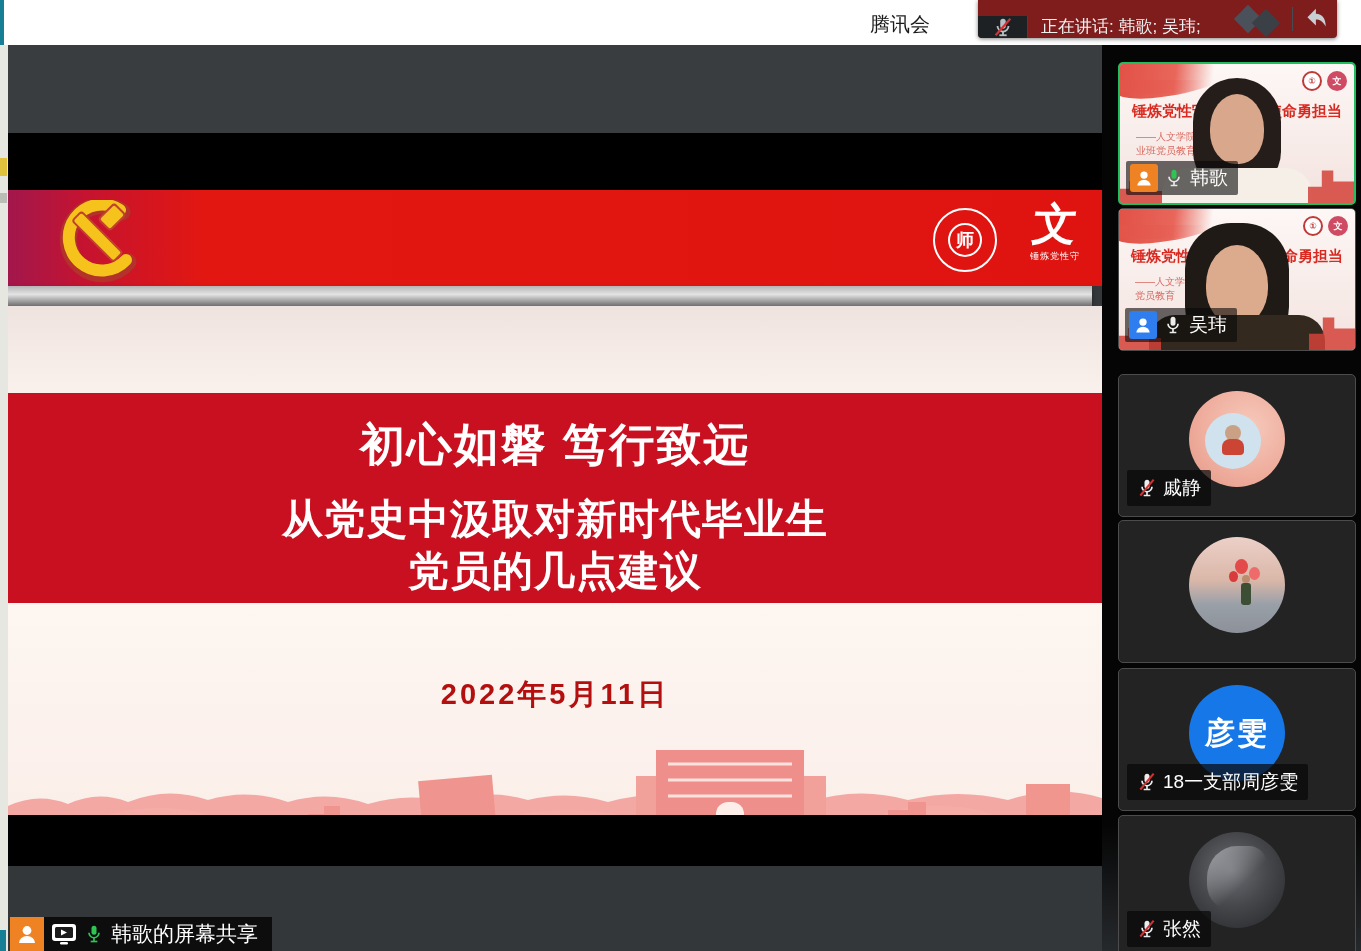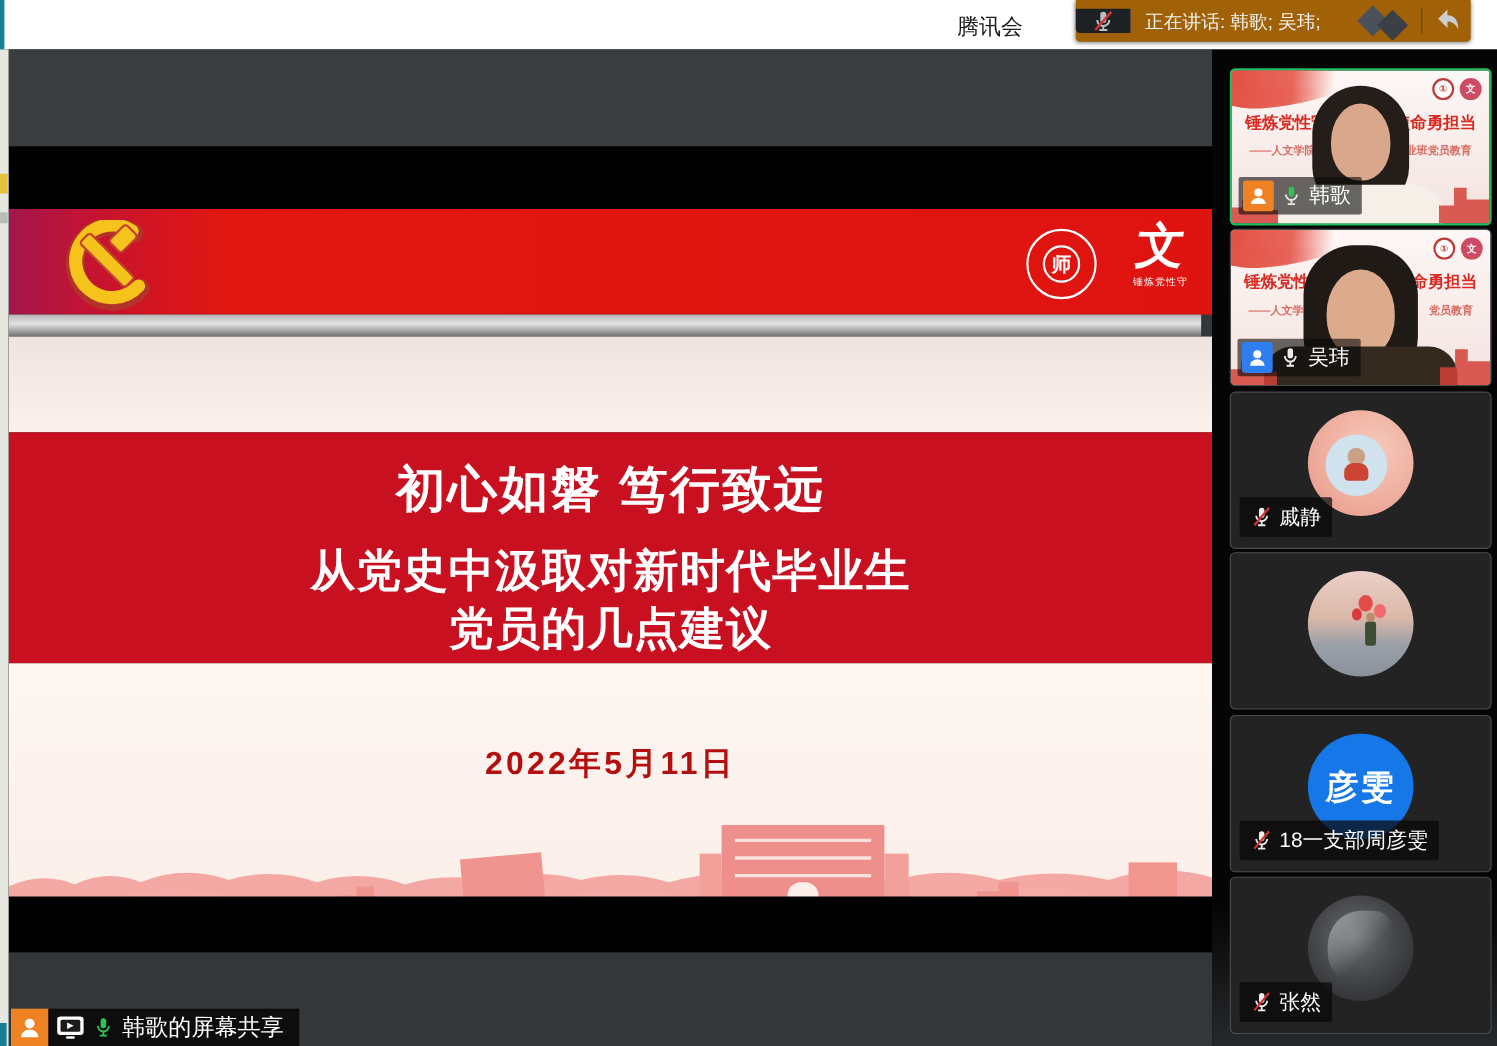--- a/index.html
+++ b/index.html
@@ -5,22 +5,22 @@
   html,body{margin:0;padding:0;background:#000;}
   *{box-sizing:border-box;font-family:"Liberation Sans","DejaVu Sans",sans-serif;}
   #stage{position:relative;width:1361px;height:951px;background:#000;overflow:hidden;}
 
   
   .titlebar{position:absolute;left:0;top:0;width:1361px;height:45px;background:#ffffff;}
   .titlebar-edge{position:absolute;left:0;top:0;width:4px;height:45px;background:#177f95;}
   .titlebar-text{position:absolute;left:870px;top:11px;font-size:20px;color:#1b1b1b;white-space:nowrap;}
 
   
-  .top-overlay{position:absolute;left:978px;top:0;width:359px;height:38px;background:#a16207;
-    border-radius:0 0 4px 4px;display:flex;align-items:center;box-shadow:0 1px 4px rgba(0,0,0,.5);}
+  .top-overlay{position:absolute;left:978px;top:0;width:359px;height:38px;background:#7f1d1d;
+    border-radius:0 0 4px 4px;display:flex;align-items:flex-end;box-shadow:0 1px 4px rgba(0,0,0,.5);}
   .ov-mic{width:50px;background:#1e2124;display:flex;align-items:center;justify-content:center;
     border-right:1px solid #3e4348;border-radius:0 0 0 4px;}
   .ov-label{flex:1;display:flex;align-items:center;padding-left:13px;color:#f2f2f2;font-size:17px;white-space:nowrap;}
   .ov-tools{display:flex;align-items:center;padding-right:8px;}
   .dia-wrap{position:relative;width:52px;height:38px;}
   .dia{position:absolute;width:20px;height:20px;transform:rotate(45deg);}
   .dia1{left:4px;top:9px;background:#4a515a;}
   .dia2{left:22px;top:13px;background:#3a4046;}
   .ov-div{width:1px;height:24px;background:#474c52;margin:0 6px;}
 
@@ -85,38 +85,38 @@
   .flag-swoosh2{position:absolute;left:-6px;top:16px;width:90px;height:14px;
     background:linear-gradient(100deg,#e4564b,rgba(228,86,75,0));border-radius:0 0 60% 40%;opacity:.6;}
   .mini-seals{position:absolute;right:7px;top:7px;display:flex;gap:5px;}
   .mini-seal1{width:20px;height:20px;border-radius:50%;background:#fff;border:2px solid #c03a3a;
     display:flex;align-items:center;justify-content:center;font-size:9px;color:#c03a3a;font-weight:700;}
   .mini-seal2{width:20px;height:20px;border-radius:50%;background:#cf4a63;
     display:flex;align-items:center;justify-content:center;font-size:9px;color:#fff;font-weight:700;}
   .banner-l1{position:absolute;left:0;right:0;top:38px;display:flex;justify-content:space-between;
     padding:0 12px;color:#d92a22;font-size:15px;font-weight:800;white-space:nowrap;}
   .banner-l2{position:absolute;left:0;right:0;top:66px;display:flex;justify-content:space-between;
-    padding:0 16px;color:#d96a60;font-size:10px;font-weight:700;white-space:nowrap;}
+    padding:0 16px;color:#d96a60;font-size:10px;font-weight:400;white-space:nowrap;flex-direction:column;}
   .deco-bl{position:absolute;left:0;bottom:0;width:42px;height:22px;background:#d24238;opacity:.85;
     clip-path:polygon(0 100%,0 35%,22% 35%,22% 0,46% 0,46% 45%,100% 45%,100% 100%);}
   .deco-br{position:absolute;right:0;bottom:0;width:46px;height:36px;background:#d24238;opacity:.85;
     clip-path:polygon(0 100%,0 55%,30% 55%,30% 10%,55% 10%,55% 40%,100% 40%,100% 100%);}
   .person{position:absolute;left:50%;top:14px;transform:translateX(-50%);width:170px;height:130px;}
   .hair{position:absolute;left:50%;top:0;transform:translateX(-50%);width:88px;height:112px;
     background:#241d19;border-radius:46px 46px 40px 40px;}
   .face{position:absolute;left:50%;top:16px;transform:translateX(-50%);width:54px;height:70px;
     background:#d9a78c;border-radius:50% 50% 46% 46%;}
   .shoulders{position:absolute;left:50%;bottom:-6px;transform:translateX(-50%);width:150px;height:46px;
     background:#f5efe7;border-radius:26px 26px 0 0;}
   .t2 .hair{width:104px;height:124px;background:#1f1a16;}
   .t2 .face{width:62px;height:80px;top:22px;background:#dcab8e;}
   .t2 .shoulders{width:176px;height:44px;background:#33291f;}
 
   
-  .tile-dark{background:#232323;}
+  .tile-dark{background:#232323;margin-top:18px;}
   .avatar{position:absolute;left:50%;top:16px;transform:translateX(-50%);width:96px;height:96px;border-radius:50%;}
   .av3{background:radial-gradient(circle at 62% 38%,#f6cabc 0%,#efae9e 55%,#e49684 100%);}
   .av3-inner{position:absolute;left:16px;top:22px;width:56px;height:56px;border-radius:50%;
     background:#cfe2ee;display:flex;align-items:center;justify-content:center;}
   .av3-kid-head{width:16px;height:16px;border-radius:50%;background:#caa184;position:absolute;top:12px;}
   .av3-kid-body{width:22px;height:16px;border-radius:8px 8px 4px 4px;background:#cc4433;position:absolute;top:26px;}
   .av4{background:linear-gradient(#ecd0c8 0%,#dab7a8 45%,#9aa0a8 70%,#8b9099 100%);overflow:hidden;}
   .balloon{position:absolute;border-radius:50%;background:#e34b4b;}
   .b1{left:46px;top:22px;width:13px;height:15px;}
   .b2{left:60px;top:30px;width:11px;height:13px;background:#ef6b6b;}

